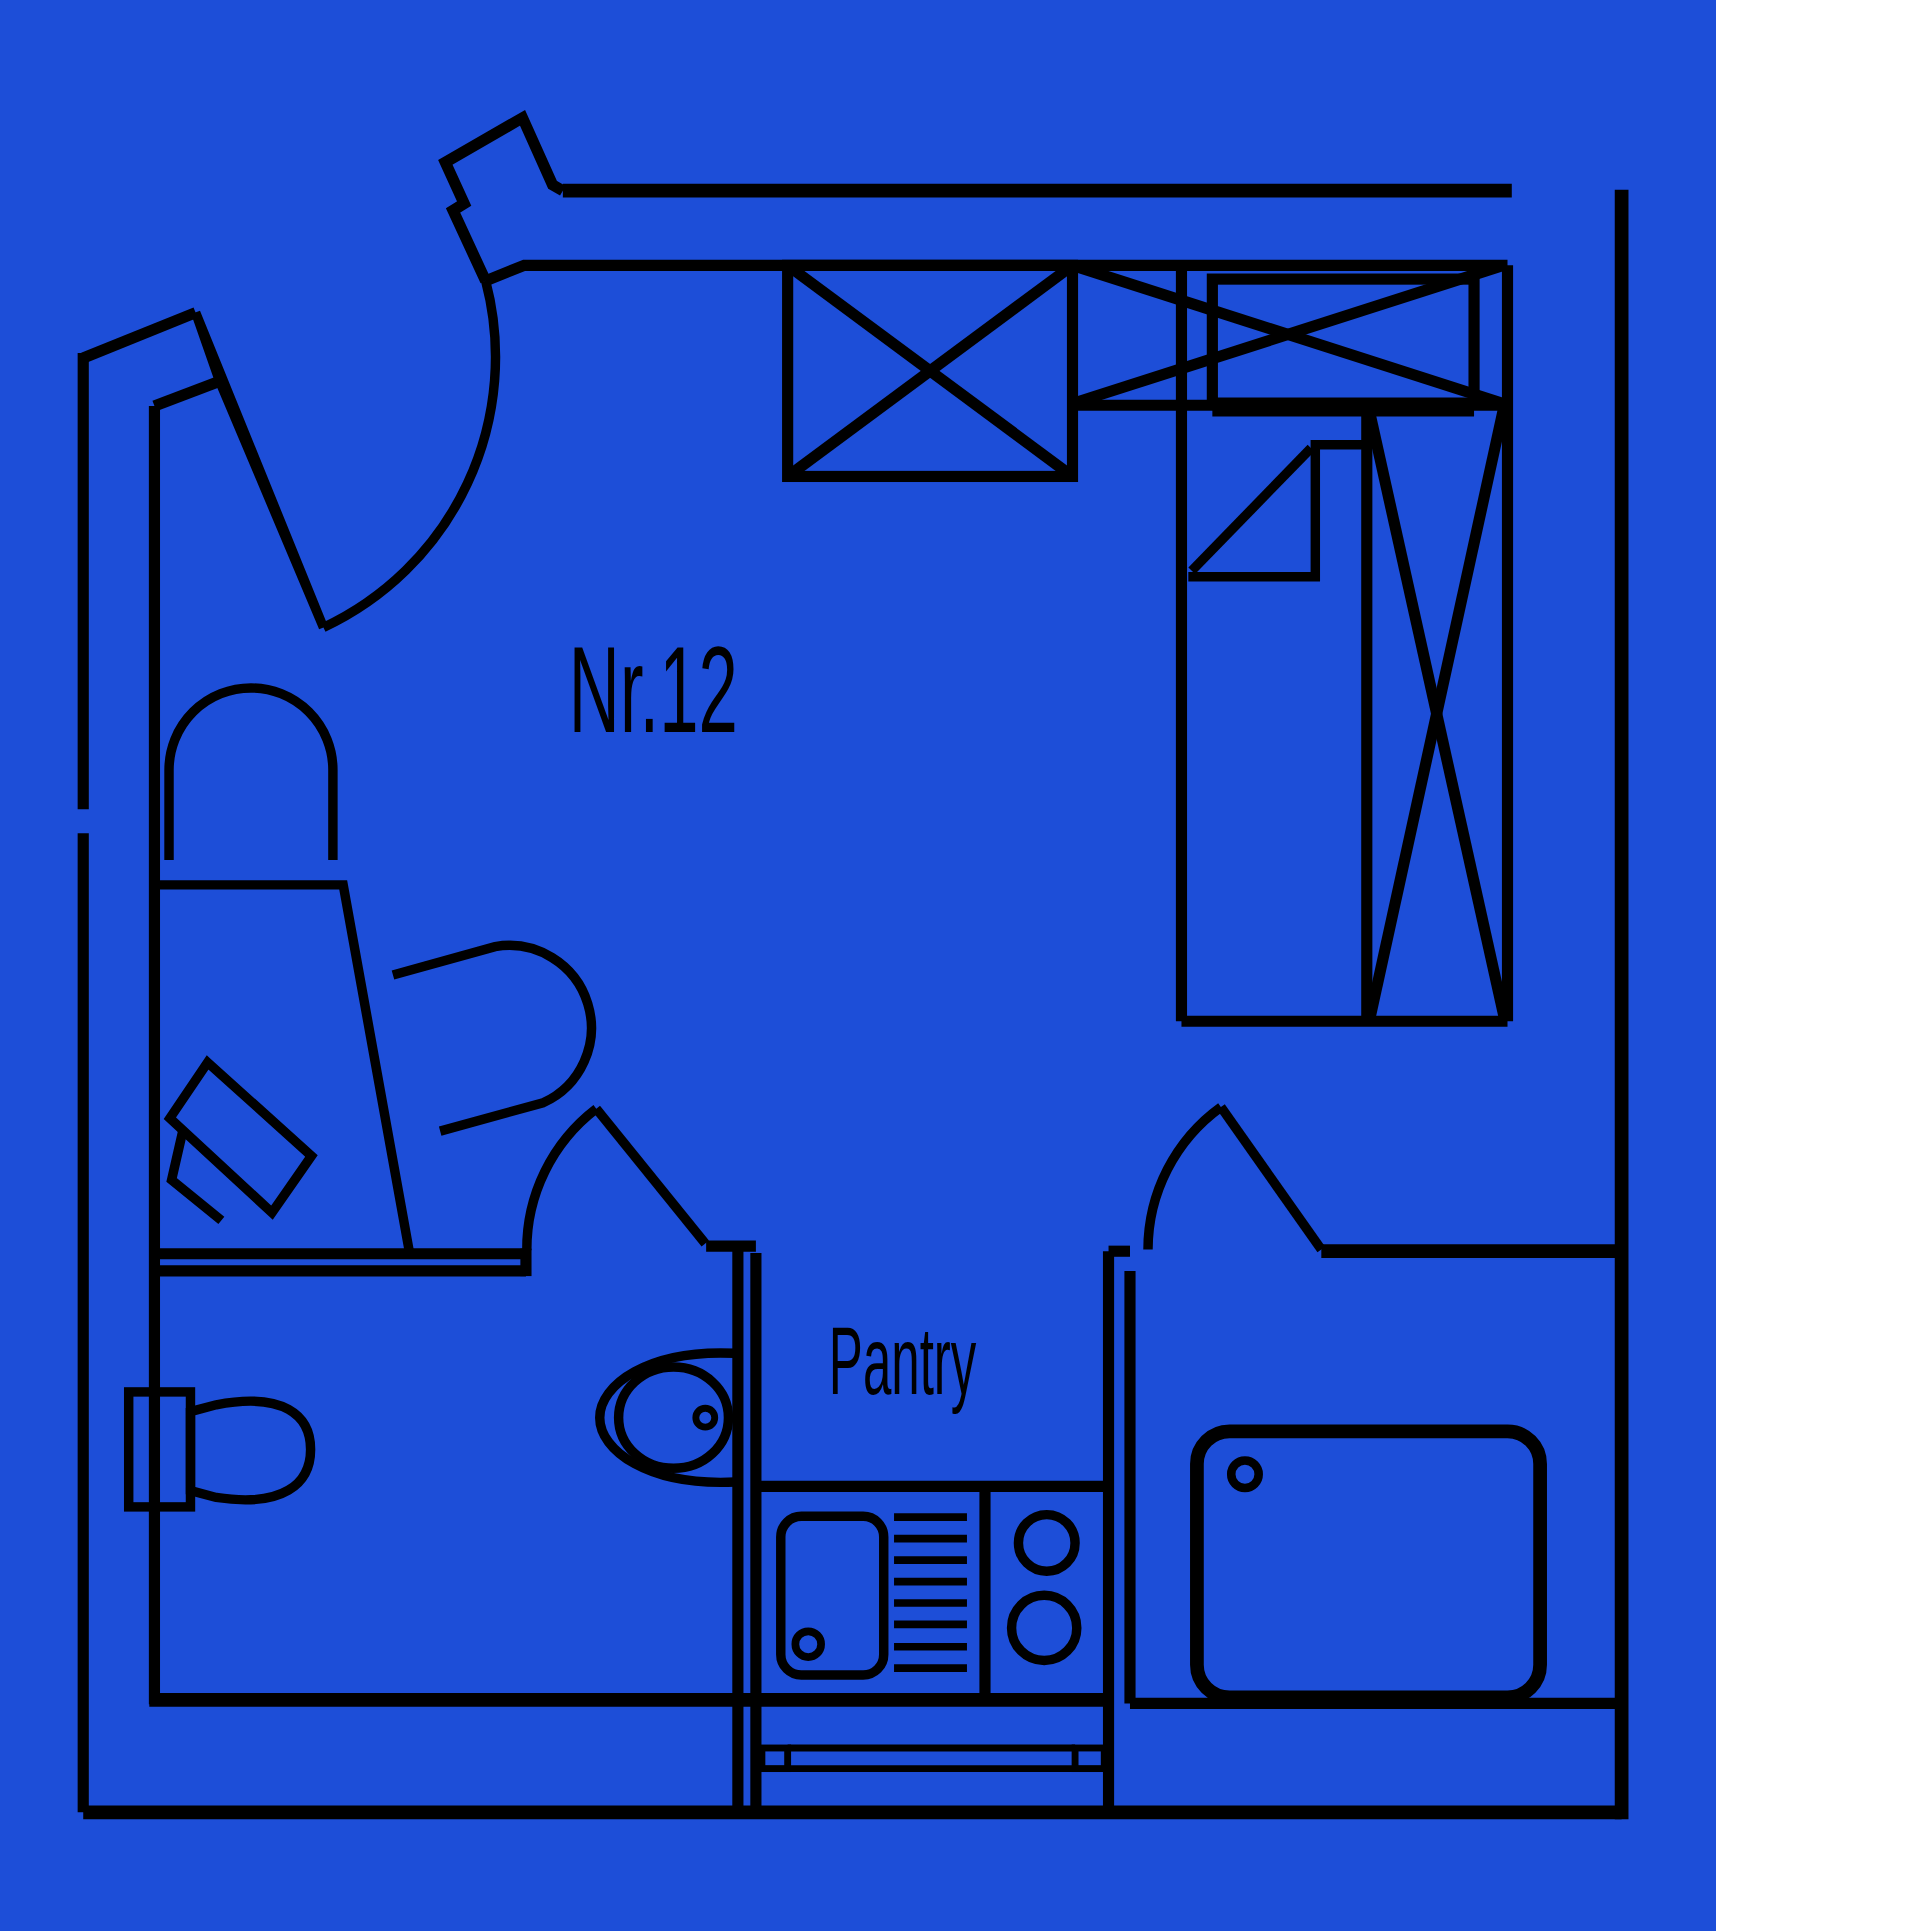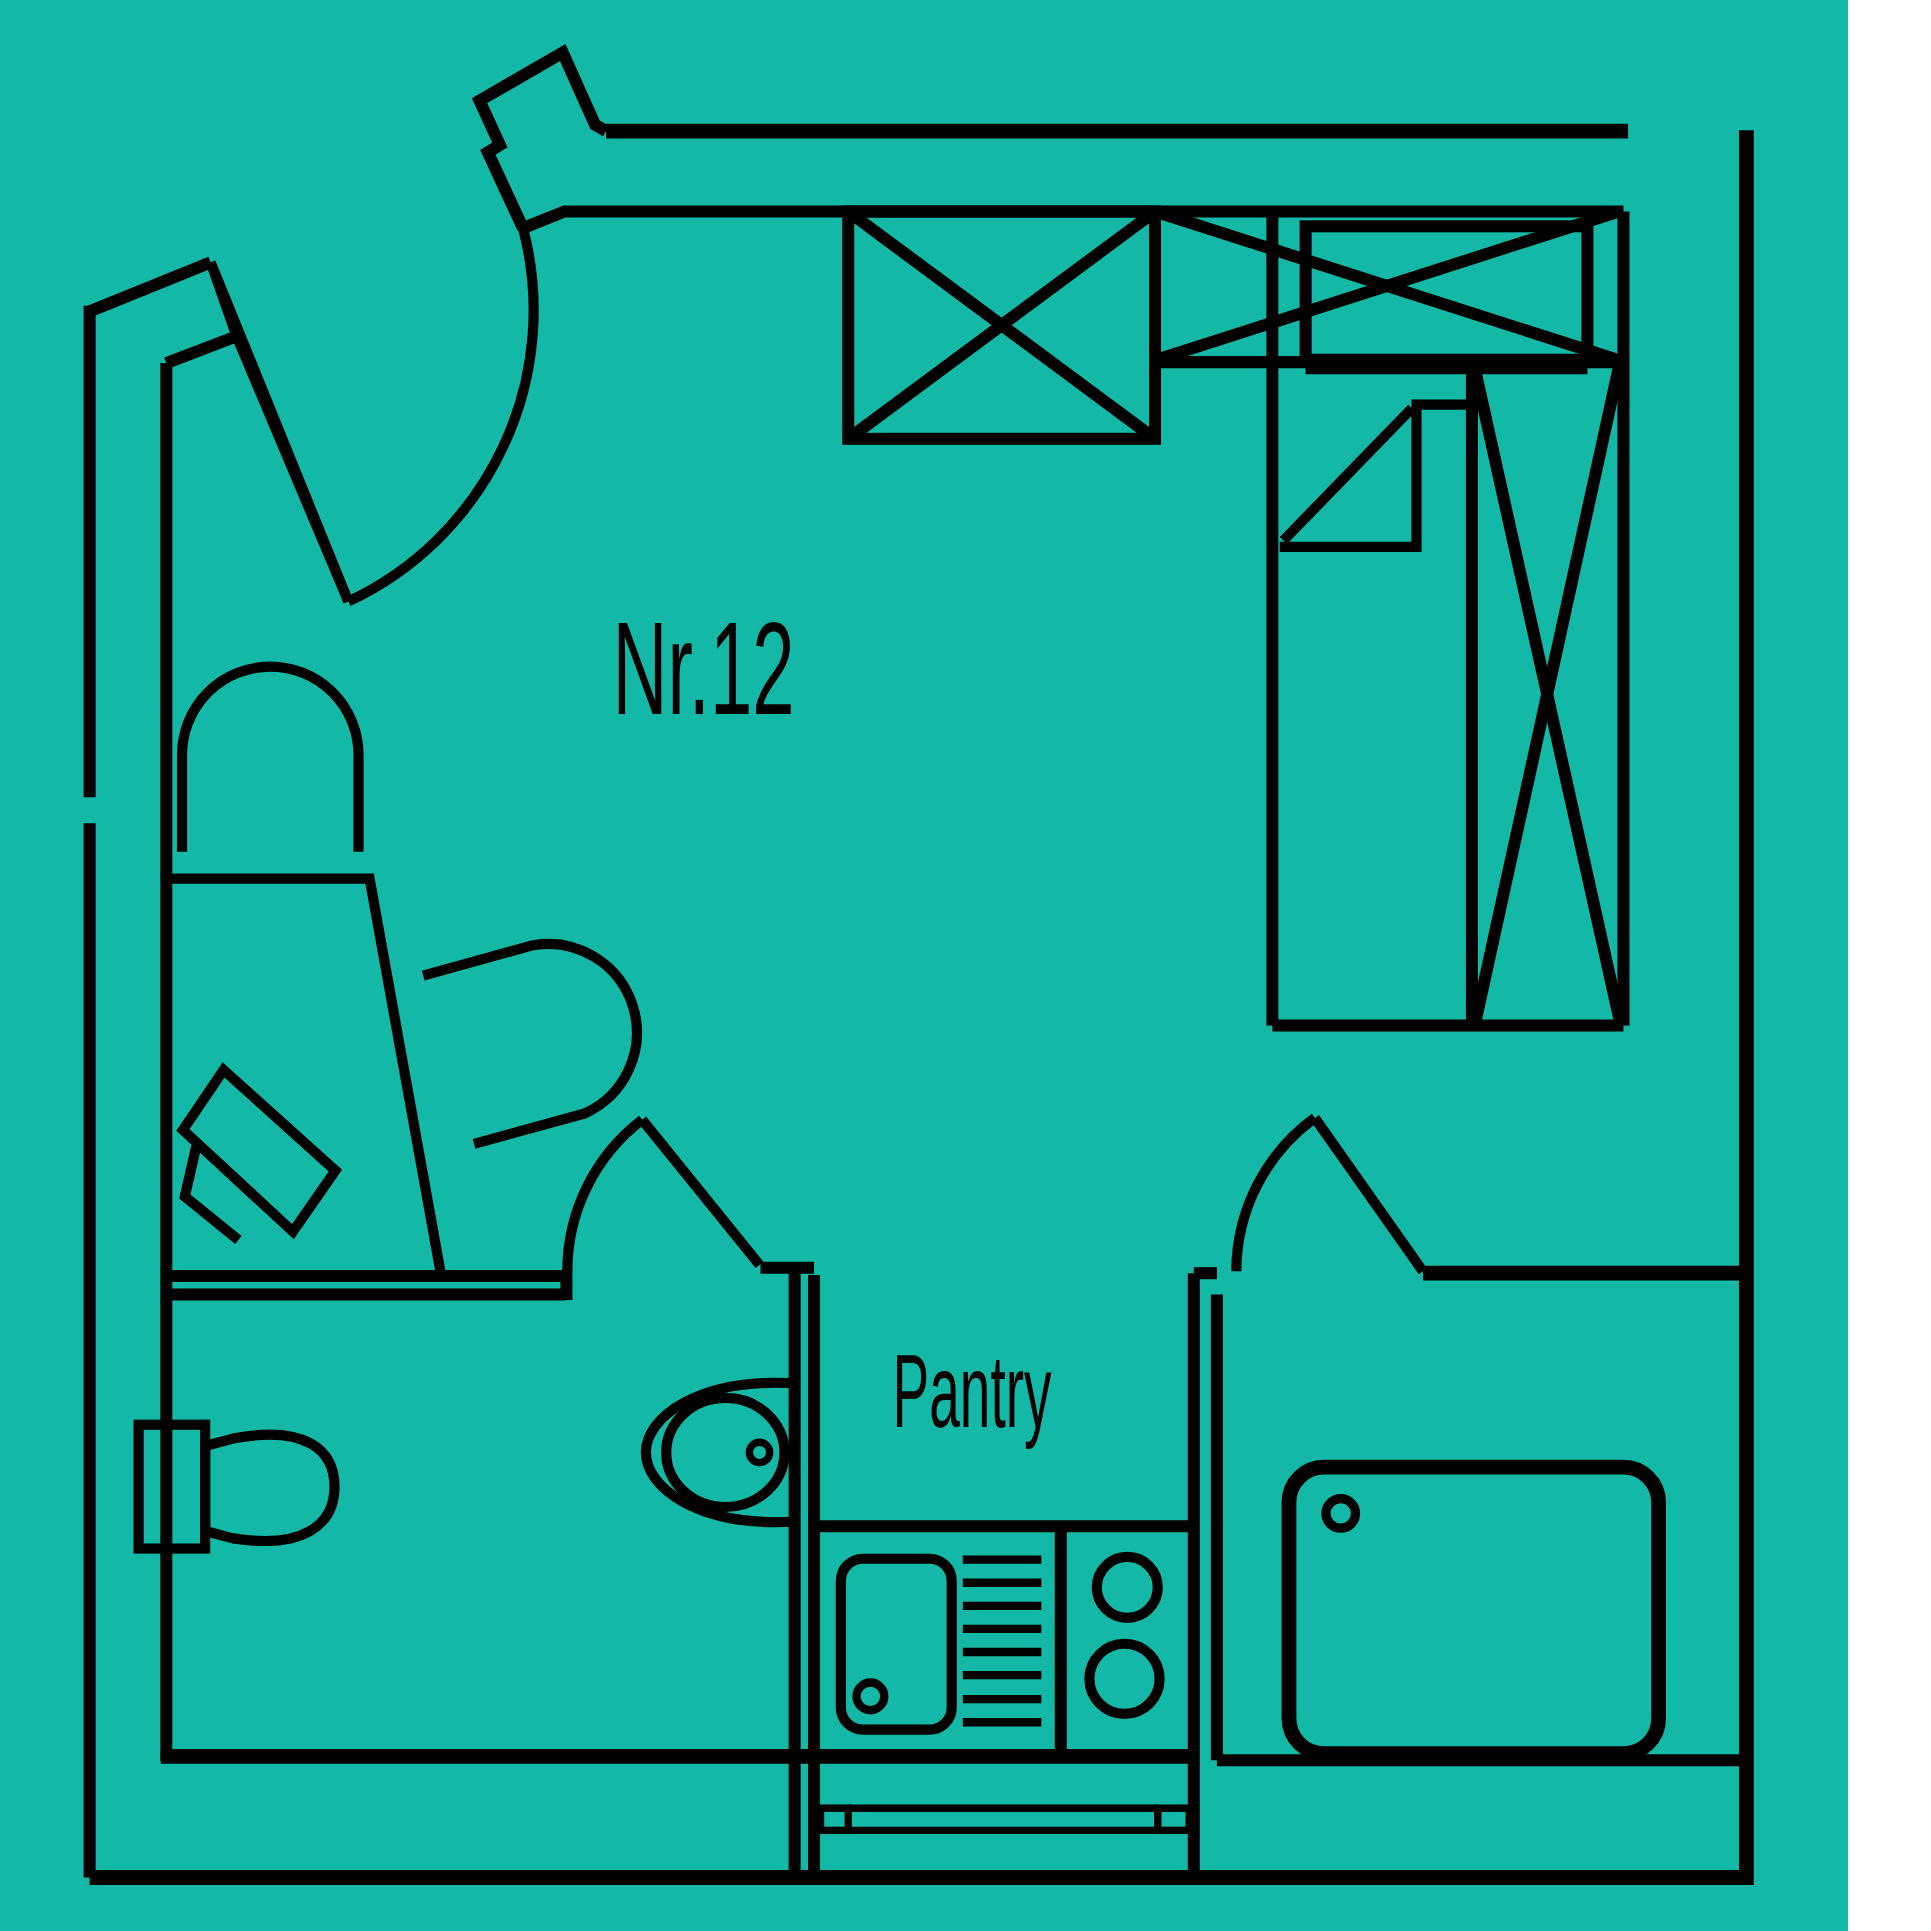--- a/index.html
+++ b/index.html
@@ -1,16 +1,16 @@
 <!DOCTYPE html>
 <html><head>
 <meta charset="utf-8">
 <style>
   html,body{margin:0;padding:0;background:#ffffff;}
-  .stage{position:relative;width:1848px;height:1931px;background:#14b8a6;overflow:hidden;}
+  .stage{position:relative;width:1716px;height:1931px;background:#1d4ed8;overflow:hidden;}
   svg{display:block;width:100%;height:100%;}
   .ln{fill:none;stroke:#000000;stroke-linecap:butt;stroke-linejoin:miter;}
   .w8{stroke-width:8;}
   .w9{stroke-width:9;}
   .w10{stroke-width:10;}
   .w11{stroke-width:11;}
   .w13{stroke-width:13;}
   .w16{stroke-width:16;}
   .w22{stroke-width:22;}
   .plan-text{font-family:"Liberation Sans",sans-serif;font-weight:400;}

